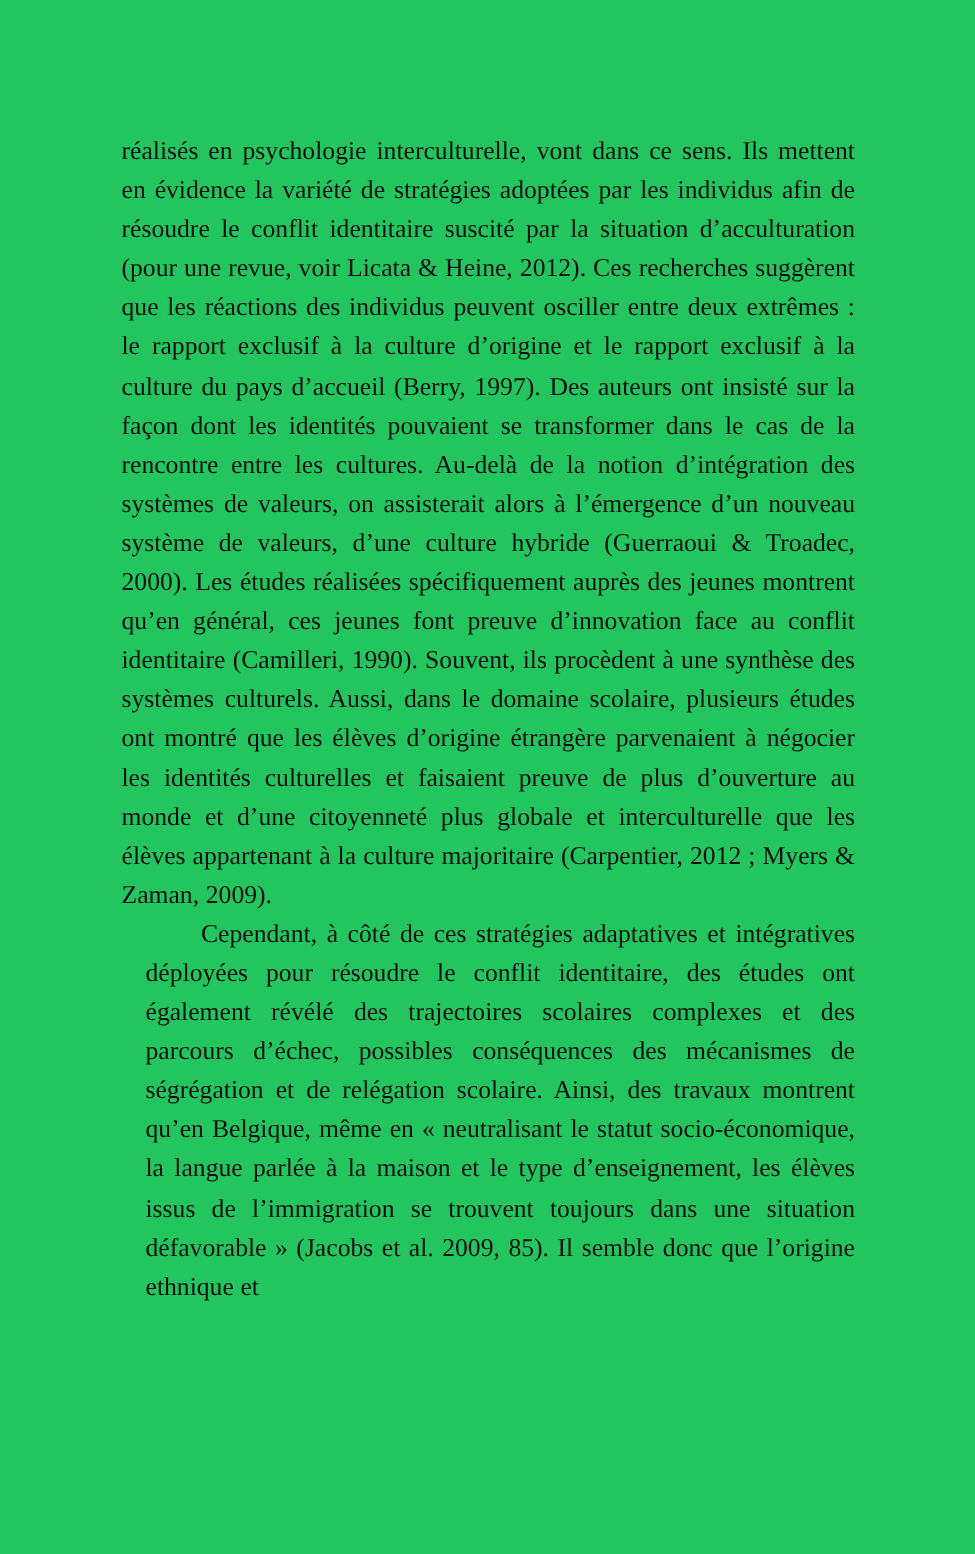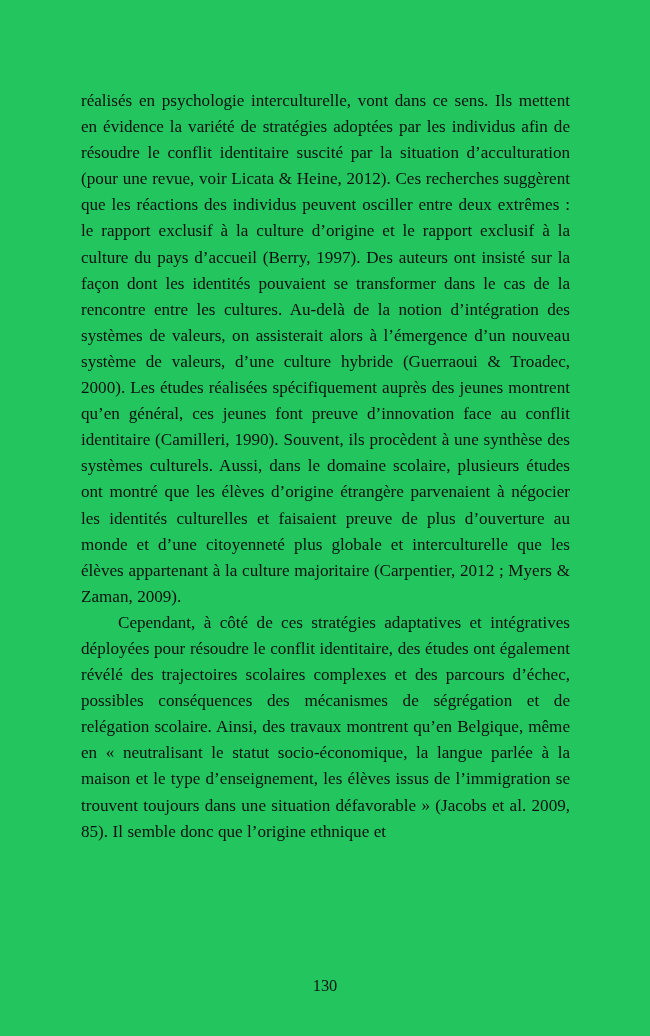--- a/index.html
+++ b/index.html
@@ -41,20 +41,21 @@
     hyphens: none;
     word-spacing: 0.01em;
   }
 
   .para.first-para {
     text-indent: 0;
   }
 
   .para.indented {
     text-indent: 37px;
+    margin-left: 16px;
   }
 
   
   .folio {
     position: absolute;
     left: 0;
     right: 0;
     top: 976px;
     text-align: center;
     font-size: 16.4px;
@@ -69,15 +70,14 @@
 <div class="page">
 
   <div class="text-column">
 
     <p class="para first-para">réalisés en psychologie interculturelle, vont dans ce sens. Ils mettent en évidence la variété de stratégies adoptées par les individus afin de résoudre le conflit identitaire suscité par la situation d’acculturation (pour une revue, voir Licata &amp; Heine, 2012). Ces recherches suggèrent que les réactions des individus peuvent osciller entre deux extrêmes : le rapport exclusif à la culture d’origine et le rapport exclusif à la culture du pays d’accueil (Berry, 1997). Des auteurs ont insisté sur la façon dont les identités pouvaient se transformer dans le cas de la rencontre entre les cultures. Au-delà de la notion d’intégration des systèmes de valeurs, on assisterait alors à l’émergence d’un nouveau système de valeurs, d’une culture hybride (Guerraoui &amp; Troadec, 2000). Les études réalisées spécifiquement auprès des jeunes montrent qu’en général, ces jeunes font preuve d’innovation face au conflit identitaire (Camilleri, 1990). Souvent, ils procèdent à une synthèse des systèmes culturels. Aussi, dans le domaine scolaire, plusieurs études ont montré que les élèves d’origine étrangère parvenaient à négocier les identités culturelles et faisaient preuve de plus d’ouverture au monde et d’une citoyenneté plus globale et interculturelle que les élèves appartenant à la culture majoritaire (Carpentier, 2012 ; Myers &amp; Zaman, 2009).</p>
 
     <p class="para indented">Cependant, à côté de ces stratégies adaptatives et intégratives déployées pour résoudre le conflit identitaire, des études ont également révélé des trajectoires scolaires complexes et des parcours d’échec, possibles conséquences des mécanismes de ségrégation et de relégation scolaire. Ainsi, des travaux montrent qu’en Belgique, même en « neutralisant le statut socio-économique, la langue parlée à la maison et le type d’enseignement, les élèves issus de l’immigration se trouvent toujours dans une situation défavorable » (Jacobs et al. 2009, 85). Il semble donc que l’origine ethnique et</p>
 
   </div>
 
-  <div class="folio">130</div>
 
 </div>
 
 </body></html>

